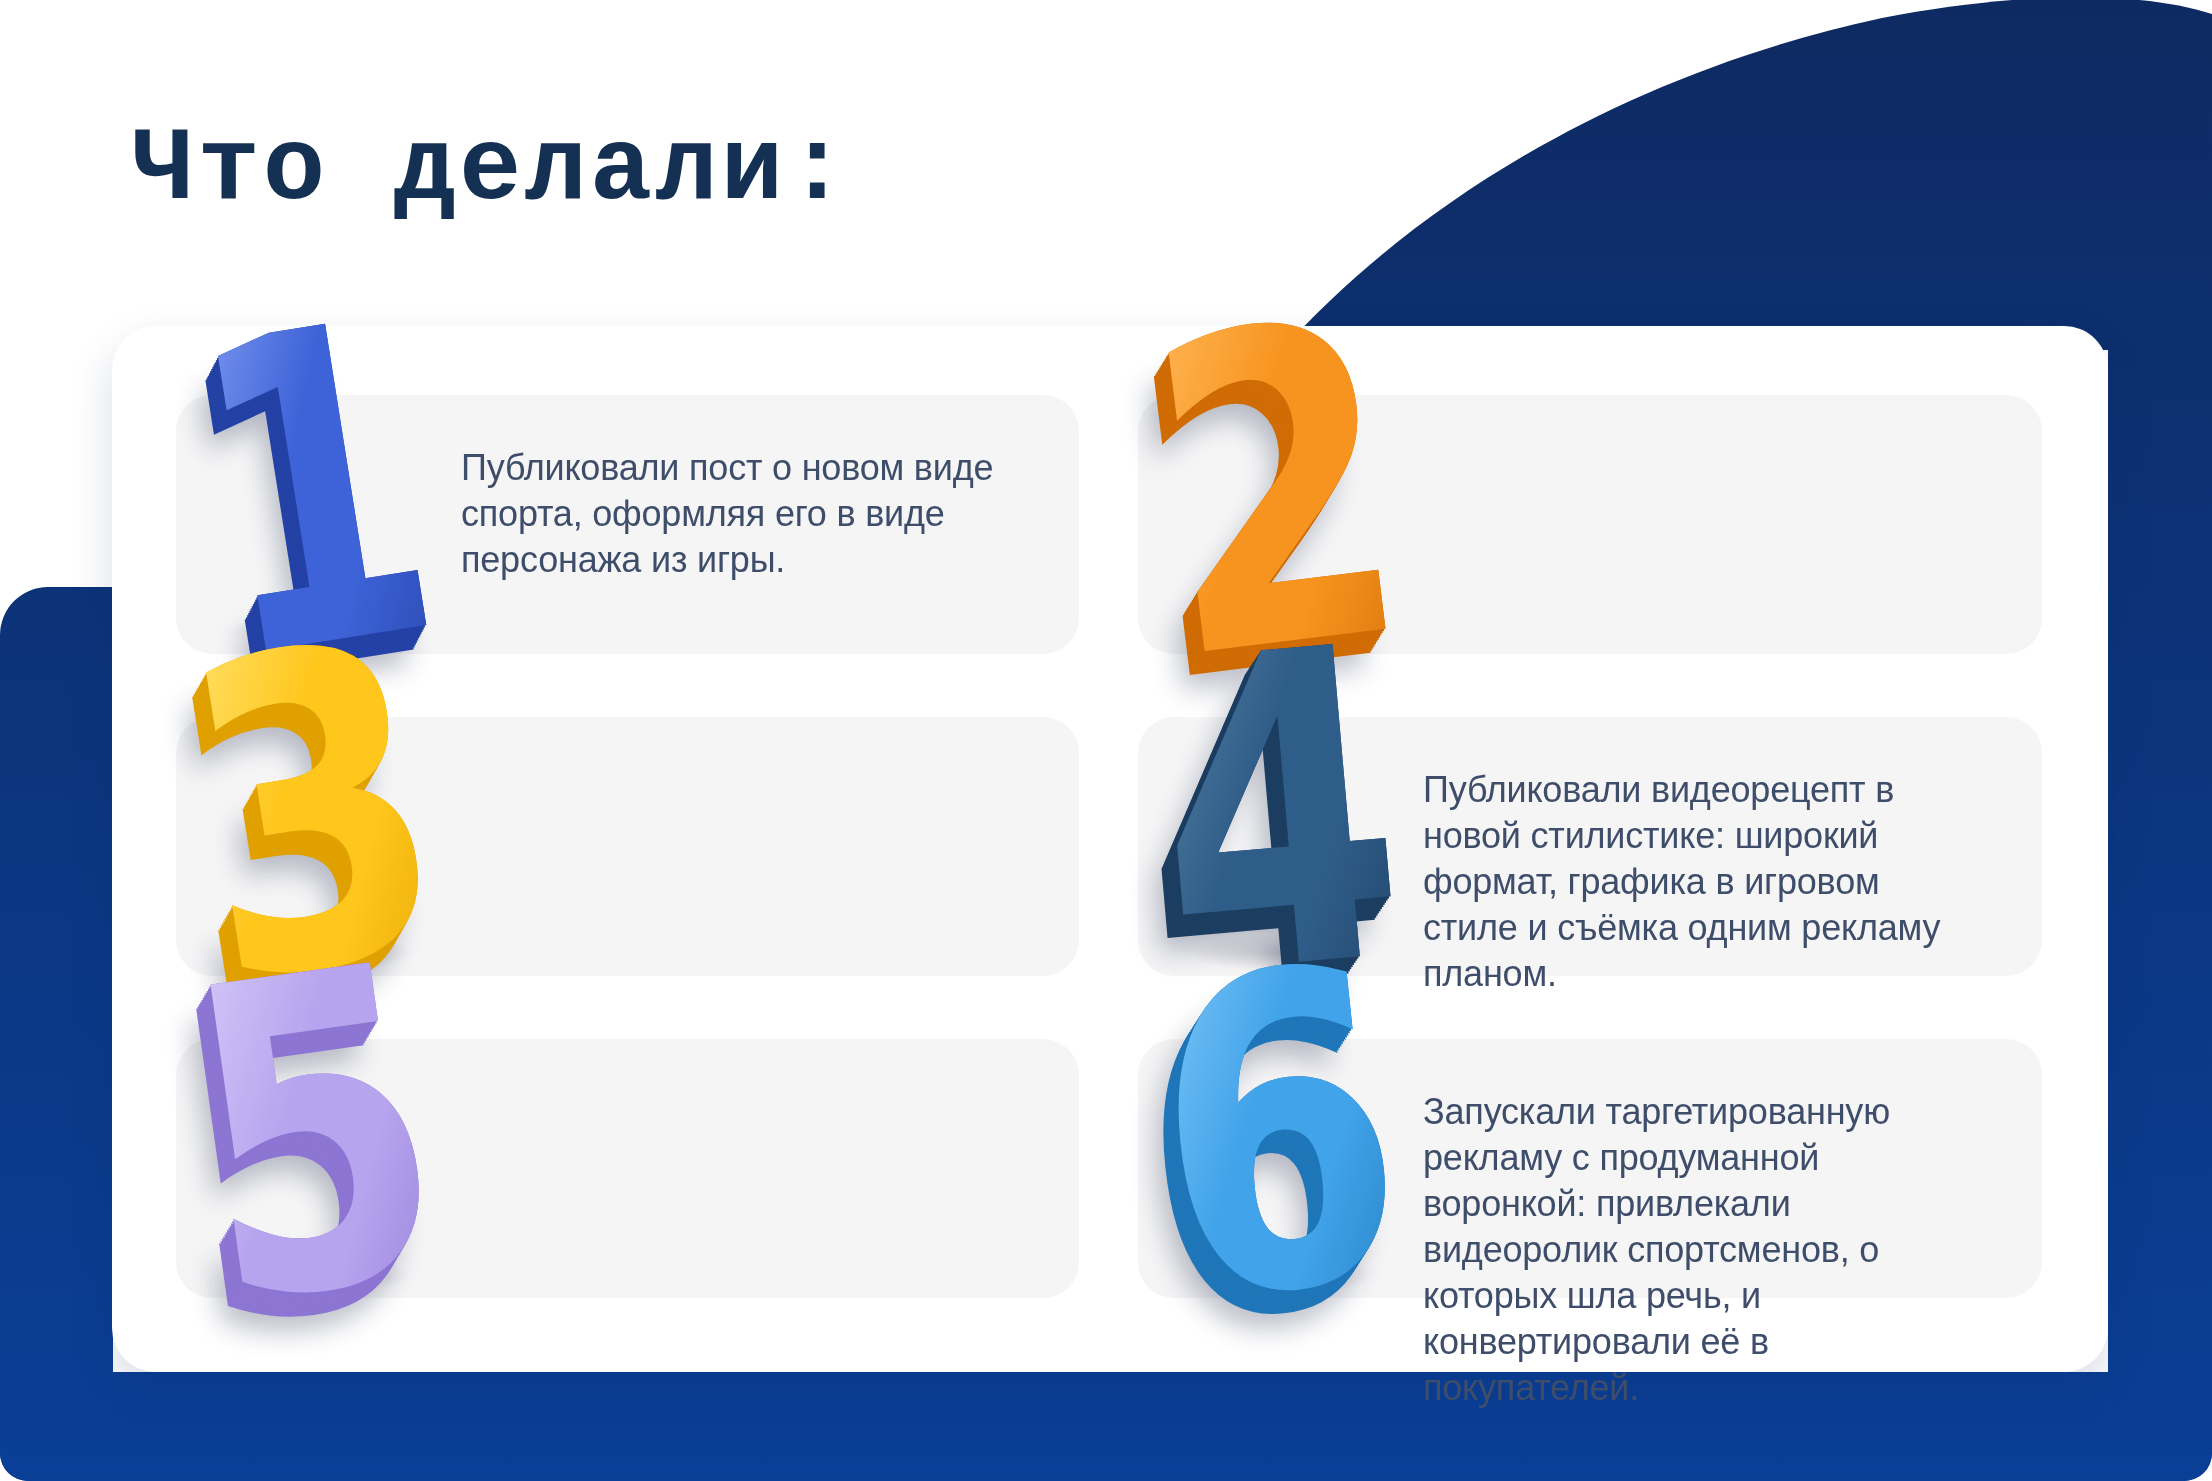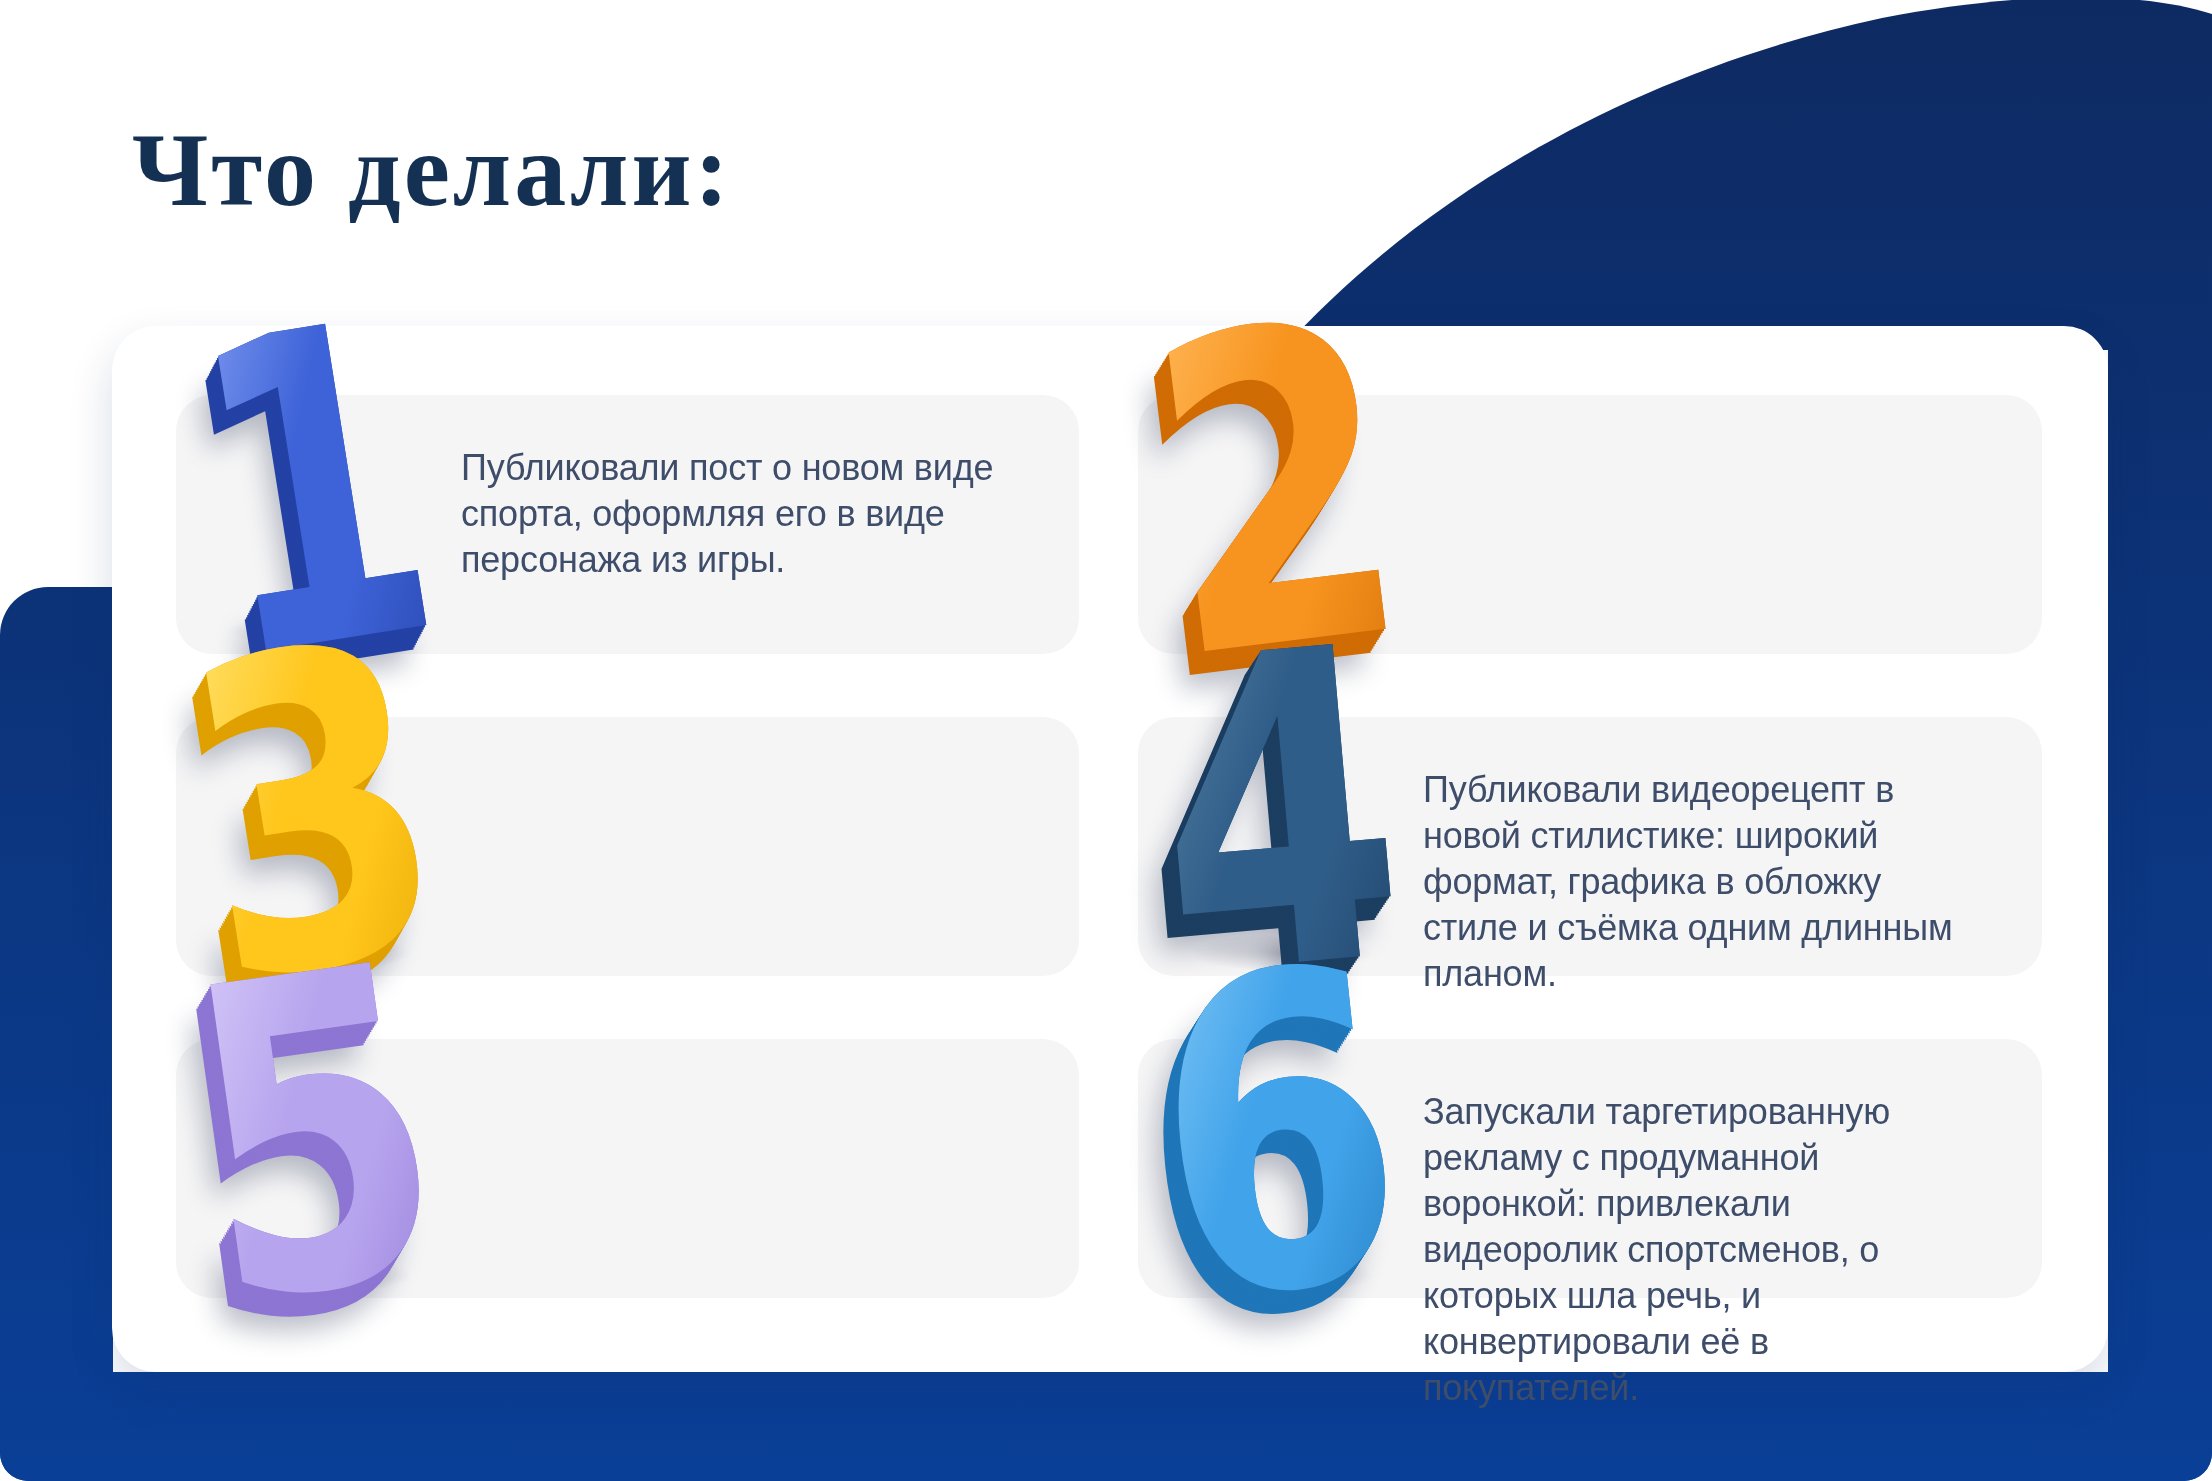--- a/index.html
+++ b/index.html
@@ -28,21 +28,21 @@
   .navy-blob{position:absolute;left:1282px;top:0;width:930px;height:350px;}
   
   .panel{
     position:absolute;left:112px;top:326px;width:1996px;height:1046px;
     background:var(--panel-white,#ffffff);border-radius:44px;
     box-shadow:0 20px 44px rgba(13,42,99,.16);
   }
   
   .title{
     position:absolute;left:132px;top:118px;
-    font-family:Liberation Serif, serif;
+    font-family:Liberation Mono, monospace;
     font-weight:bold;font-size:104px;line-height:1;letter-spacing:3px;
     color:var(--title-text,#143052);white-space:nowrap;
   }
   
   .cards{
     position:absolute;left:176px;top:395px;width:1866px;height:901px;
     display:grid;grid-template-columns:903px 904px;grid-auto-rows:259px;
     column-gap:59px;row-gap:63px;
   }
   .card{
@@ -136,21 +136,21 @@
         <span class="face">3</span>
       </div>
     </div>
 
     <div class="card" style="--light: #55809f; --main: #2f5d89; --dark: #1c3e61;">
       <div class="digit-shadow"></div>
       <div class="digit3d">
         <span class="extrude">4</span>
         <span class="face">4</span>
       </div>
-      <div class="card-text">Публиковали видеорецепт в новой стилистике: широкий формат, графика в обложку стиле и съёмка одним длинным планом.</div>
+      <div class="card-text">Публиковали видеорецепт в новой стилистике: широкий формат, графика в игровом стиле и съёмка одним рекламу планом.</div>
     </div>
 
     <div class="card" style="--light: #d4c8f8; --main: #b7a4ee; --dark: #8d75d3;">
       <div class="digit-shadow"></div>
       <div class="digit3d">
         <span class="extrude">5</span>
         <span class="face">5</span>
       </div>
     </div>
 

